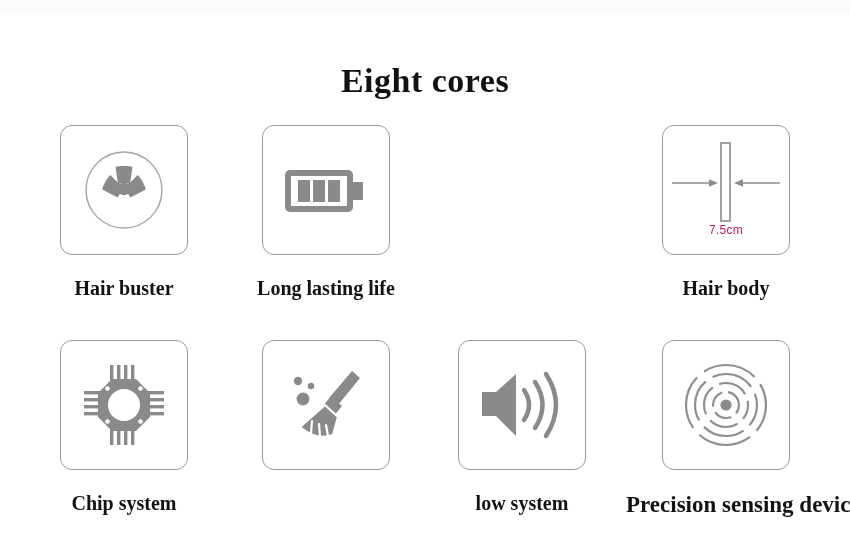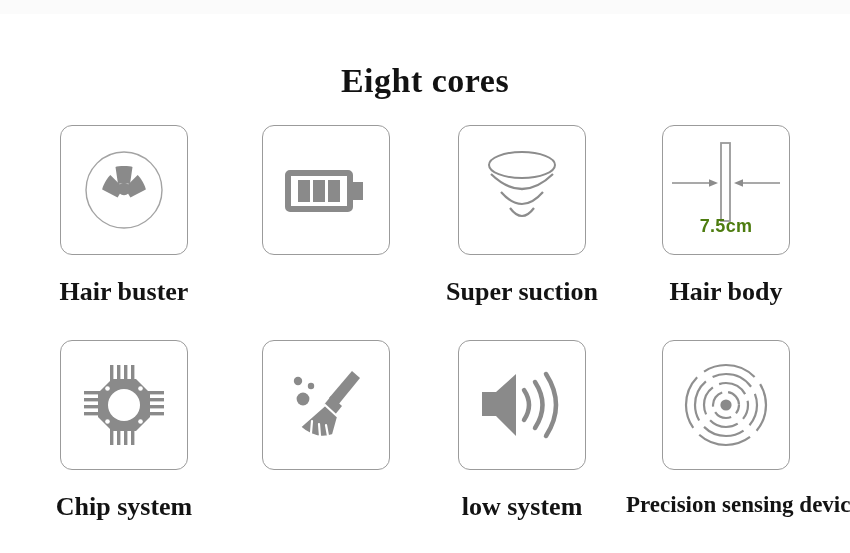--- a/index.html
+++ b/index.html
@@ -62,35 +62,35 @@
     display: flex;
     align-items: center;
     justify-content: center;
     position: relative;
   }
   .box svg { display: block; }
   .caption {
     margin-top: 22px;
     font-family: "Liberation Serif", serif;
     font-weight: 700;
-    font-size: 26px;
+    font-size: 20px;
     color: #131313;
     white-space: nowrap;
   }
   .caption.wide { font-size: 23px; }
   .dim-label {
     position: absolute;
     left: 0;
     right: 0;
     bottom: 17px;
     text-align: center;
     font-family: "Liberation Sans", sans-serif;
-    font-weight: 700;
-    font-size: 18px;
-    color: #4d7c0f;
+    font-weight: 400;
+    font-size: 12px;
+    color: #be185d;
     letter-spacing: 0.3px;
   }
 </style>
 </head>
 <body>
 
 <div class="page">
 
   <div class="top-band"></div>
 
@@ -118,33 +118,23 @@
       <div class="cell" style="left:226px;">
         <div class="box">
           <svg width="92" height="70" viewBox="0 0 92 70">
             <rect x="8" y="18" width="62" height="36" rx="2" fill="none" stroke="#8a8a8a" stroke-width="6"></rect>
             <rect x="70" y="27" width="13" height="18" fill="#8a8a8a"></rect>
             <rect x="18" y="25" width="12" height="22" fill="#8a8a8a"></rect>
             <rect x="33" y="25" width="12" height="22" fill="#8a8a8a"></rect>
             <rect x="48" y="25" width="12" height="22" fill="#8a8a8a"></rect>
           </svg>
         </div>
-      </div>
-
-      <div class="cell" style="left:422px;">
-        <div class="box">
-          <svg width="100" height="96" viewBox="0 0 100 96">
-            <ellipse cx="50" cy="23" rx="33" ry="13" fill="none" stroke="#8c8c8c" stroke-width="2"></ellipse>
-            <path d="M19 32 Q50 62 81 32" fill="none" stroke="#8c8c8c" stroke-width="2.2"></path>
-            <path d="M29 50 Q50 74 71 50" fill="none" stroke="#8c8c8c" stroke-width="2.2"></path>
-            <path d="M38 66 Q50 82 62 66" fill="none" stroke="#8c8c8c" stroke-width="2.2"></path>
-          </svg>
-        </div>
-        <div class="caption">Super suction</div>
-      </div>
+        <div class="caption">Long lasting life</div>
+      </div>
+
 
       <div class="cell" style="left:626px;">
         <div class="box">
           <svg width="124" height="126" viewBox="0 0 124 126">
             <rect x="57" y="16" width="9" height="78" fill="none" stroke="#9a9a9a" stroke-width="1.8"></rect>
             <line x1="8" y1="56" x2="48" y2="56" stroke="#8c8c8c" stroke-width="1.5"></line>
             <path d="M54 56 L45 52.2 L45 59.8 Z" fill="#8c8c8c"></path>
             <line x1="116" y1="56" x2="76" y2="56" stroke="#8c8c8c" stroke-width="1.5"></line>
             <path d="M70 56 L79 52.2 L79 59.8 Z" fill="#8c8c8c"></path>
           </svg>

